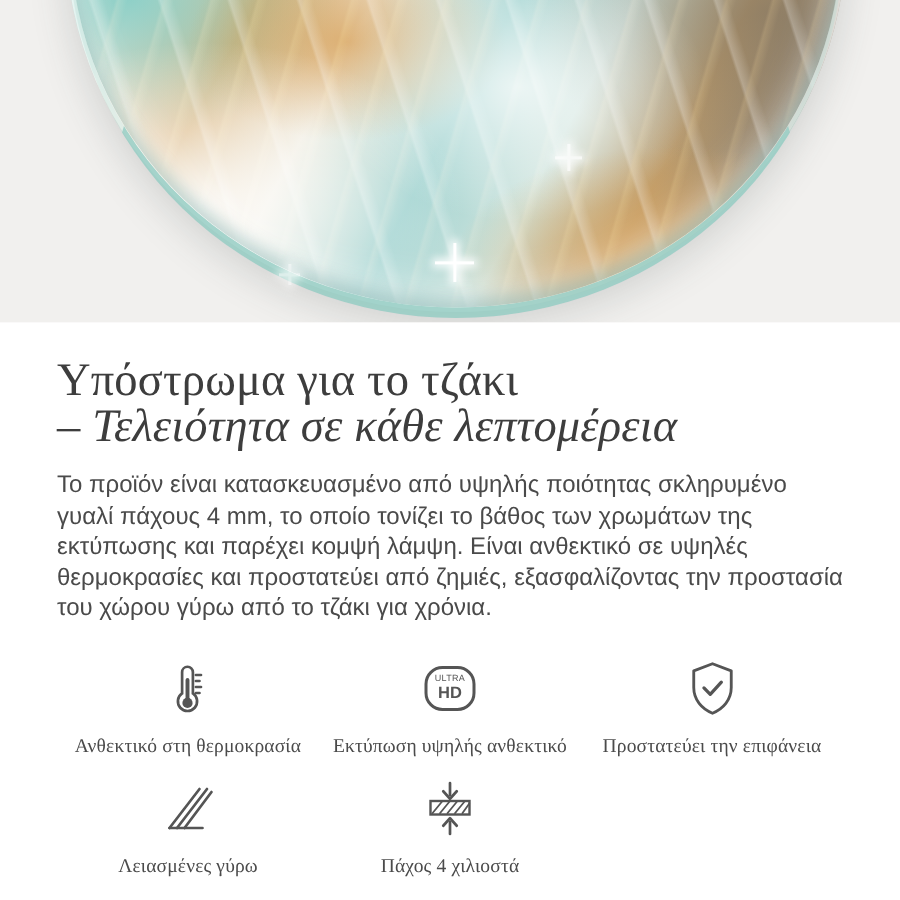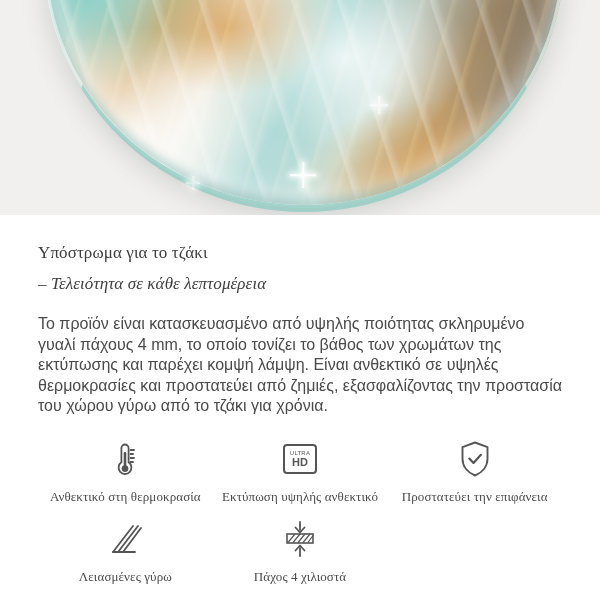--- a/index.html
+++ b/index.html
@@ -110,21 +110,21 @@
   
   .content {
     position: absolute;
     top: 215px; left: 0;
     width: 600px; height: 385px;
     padding: 22px 38px 0 38px;
     background: #ffffff;
   }
   .title {
     font-family: "Liberation Serif", serif;
-    font-size: 17px;
+    font-size: 31px;
     line-height: 31px;
     color: #3d3d3d;
     font-weight: 400;
     letter-spacing: .1px;
   }
   .title .l2 { display: block; font-style: italic; }
   .body {
     margin-top: 15px;
     font-family: "Liberation Sans", sans-serif;
     font-size: 16px;
@@ -157,21 +157,21 @@
     margin-top: 8px;
     font-family: "Liberation Serif", serif;
     font-size: 13px;
     color: #4b4b4b;
     text-align: center;
     letter-spacing: .1px;
   }
   .hd-badge {
     width: 34px; height: 30px;
     border: 2px solid #555;
-    border-radius: 4px;
+    border-radius: 12px;
     display: flex; flex-direction: column;
     align-items: center; justify-content: center;
     line-height: 1;
   }
   .hd-badge .t { font-family: "Liberation Sans", sans-serif; font-size: 6px; letter-spacing: .2px; color:#555; }
   .hd-badge .b { font-family: "Liberation Sans", sans-serif; font-size: 11px; font-weight: bold; color:#555; margin-top:1px; }
 </style>
 </head>
 <body>
 

